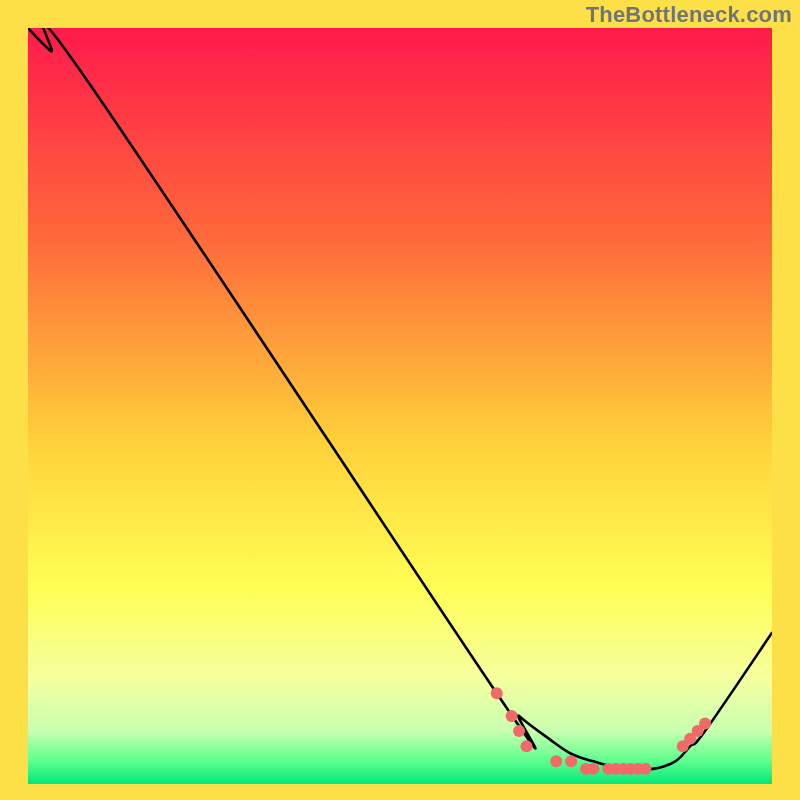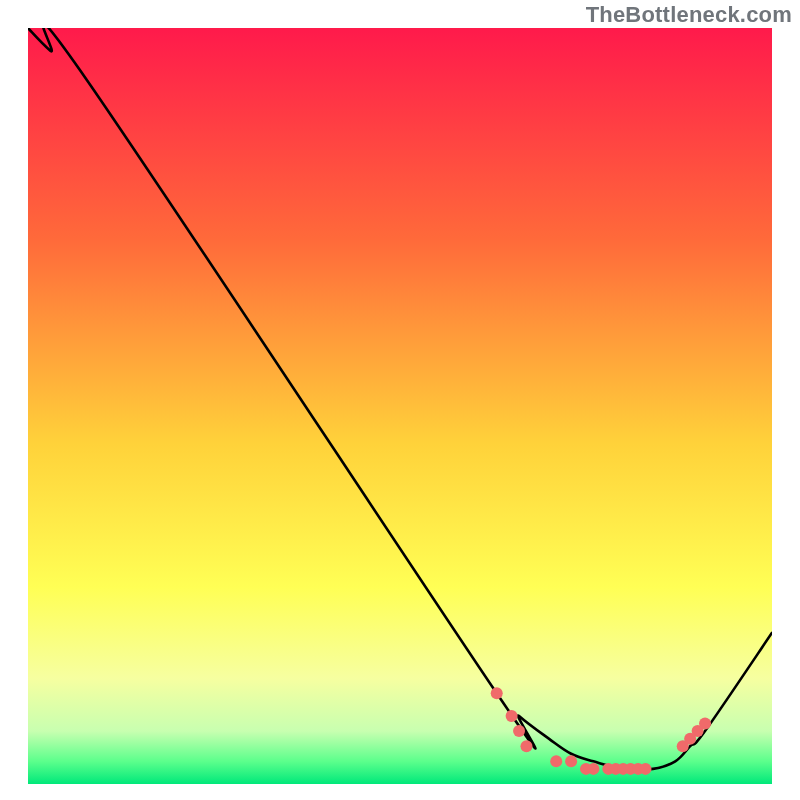--- a/index.html
+++ b/index.html
@@ -7,21 +7,21 @@
     padding: 0;
     width: 800px;
     height: 800px;
     background: #000;
     overflow: hidden;
   }
   .stage {
     position: relative;
     width: 800px;
     height: 800px;
-    background: #ffffff;
+    background: #fde047;
   }
   
   .plot {
     position: absolute;
     left: 28px;
     top: 28px;
     width: 744px;
     height: 756px;
   }
   .plot svg {

